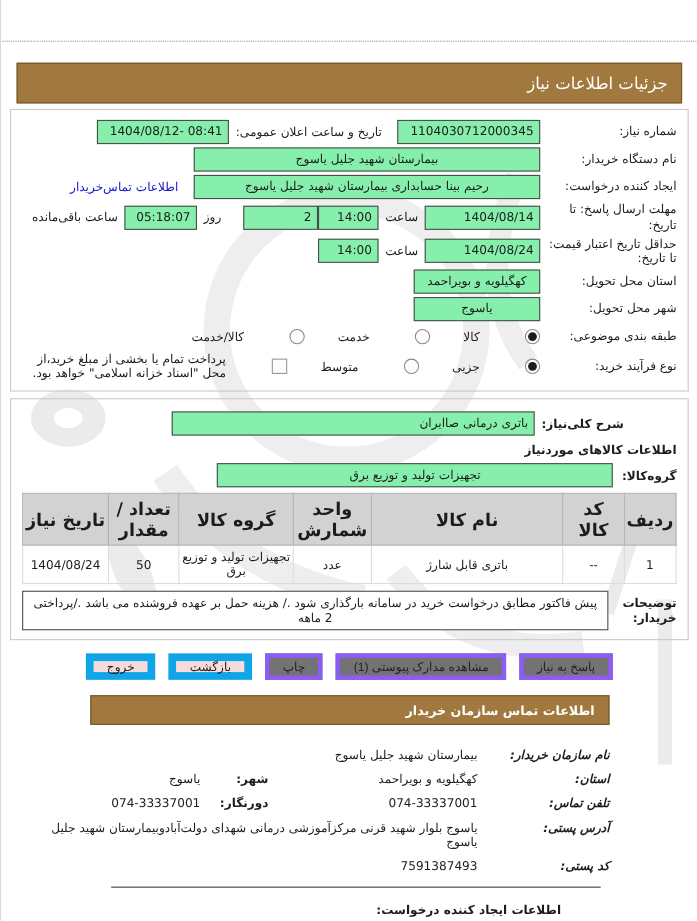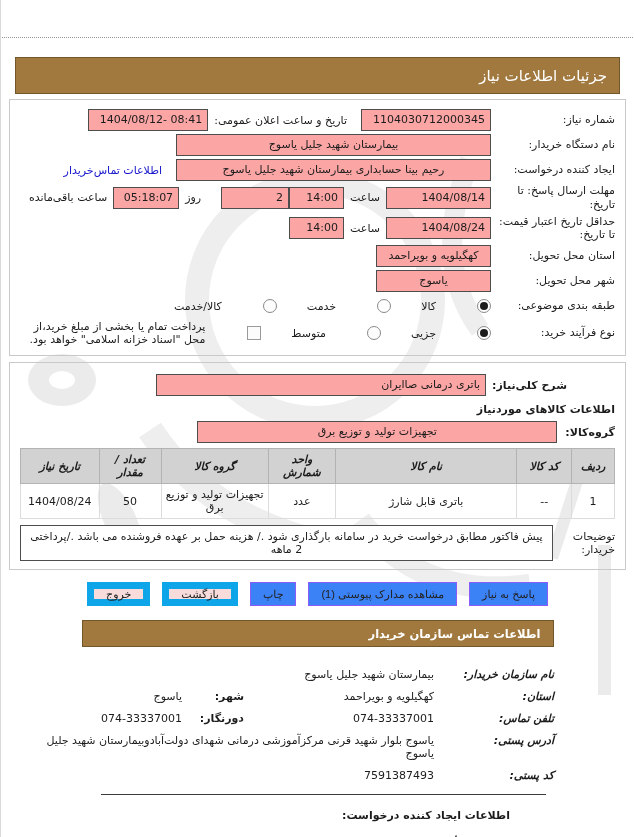--- a/index.html
+++ b/index.html
@@ -15,21 +15,21 @@
 
   .bar{background:#A1793F;border:1px solid #71572b;color:#fff;
        font-size:15px;display:flex;align-items:center;padding:0 12px;box-sizing:border-box;}
   .bar1{height:37px;margin:19px 14px 0 14px;}
   .bar2{height:27px;width:472px;margin:14px auto 4px auto;font-weight:bold;font-size:11.5px;}
 
   .panel{border:1px solid #c9c9c9;margin:5px 8px 0 8px;padding:6px 10px;background:transparent;}
 
   .frow{display:flex;align-items:center;margin:3px 0;min-height:22px;}
   .flabel{width:120px;flex-shrink:0;line-height:1.25;padding-left:4px;}
-  .field{border:1px solid #4d4d4d;background:#fca5a5;min-height:20px;line-height:20px;
+  .field{border:1px solid #4d4d4d;background:#86efac;min-height:20px;line-height:20px;
          padding:0 5px;box-sizing:border-box;overflow:hidden;white-space:nowrap;}
   .num{direction:ltr;unicode-bidi:embed;text-align:right;}
   .center{text-align:center;}
   .w130{width:130px;} .w120{width:120px;} .w315{width:315px;}
   .w105{width:105px;} .w55{width:55px;} .w68{width:68px;} .w66{width:66px;}
   .w115{width:115px;} .w330{width:330px;} .w360{width:360px;}
   .lbl-mini{margin:0 6px;}
   .gap14{margin-left:14px;}
   .link{color:#1515CC;margin-right:14px;cursor:pointer;white-space:nowrap;}
 
@@ -41,32 +41,32 @@
   .chk{width:12px;height:12px;border:1px solid #9a9a9a;background:#fbfbfb;
        display:inline-block;margin-left:6px;vertical-align:-2px;flex-shrink:0;}
   .opt{display:inline-flex;align-items:center;margin-left:30px;gap:36px;}
 
   .b-row{display:flex;align-items:center;margin:5px 0;}
   .bold{font-weight:bold;}
   .goods-heading{font-weight:bold;margin:7px 0 4px 0;}
   .desc-indent{padding-right:48px;}
 
   table.goods{width:100%;border-collapse:collapse;margin:4px 0 6px 0;}
-  table.goods th{background:#d2d2d2;border:1px solid #b3b3b3;font-size:11px;
-                 font-weight:bold;padding:4px 2px;font-style:italic;}
+  table.goods th{background:#d2d2d2;border:1px solid #b3b3b3;font-size:16px;
+                 font-weight:bold;padding:4px 2px;}
   table.goods td{border:1px solid #dcdcdc;padding:4px 2px;text-align:center;font-size:11px;}
 
   .notes-row{display:flex;align-items:center;margin:4px 0 2px 0;}
-  .notes-label{width:62px;flex-shrink:0;font-weight:normal;line-height:1.2;}
+  .notes-label{width:62px;flex-shrink:0;font-weight:bold;line-height:1.2;}
   .notes-box{flex:1;border:1px solid #4d4d4d;background:#fff;padding:4px 6px;text-align:center;}
 
   .btnrow{display:flex;justify-content:center;gap:12px;margin:12px 8px 0 8px;}
   .btn{height:24px;padding:0 12px;display:flex;align-items:center;font-size:11px;
        box-sizing:border-box;cursor:pointer;white-space:nowrap;}
-  .btn-green{background:#3b82f6;border:1px solid #8b5cf6;color:#222;}
+  .btn-green{background:#737373;border:4px solid #8b5cf6;color:#222;}
   .btn-pink{background:#F8DCDC;border:7px solid #0ea5e9;color:#222;}
 
   .contact{padding:8px 80px 0 20px;}
   .c-row{display:flex;align-items:flex-start;margin:9px 0;}
   .c-label{width:120px;flex-shrink:0;font-weight:bold;font-style:italic;}
   .c-val{width:190px;flex-shrink:0;}
   .c-label2{width:62px;flex-shrink:0;font-weight:bold;}
   .c-val2{flex:1;}
   .c-sep{border:none;border-top:1px solid #3c3c3c;margin:12px 8px 14px 80px;}
   .creator{padding-right:95px;}

